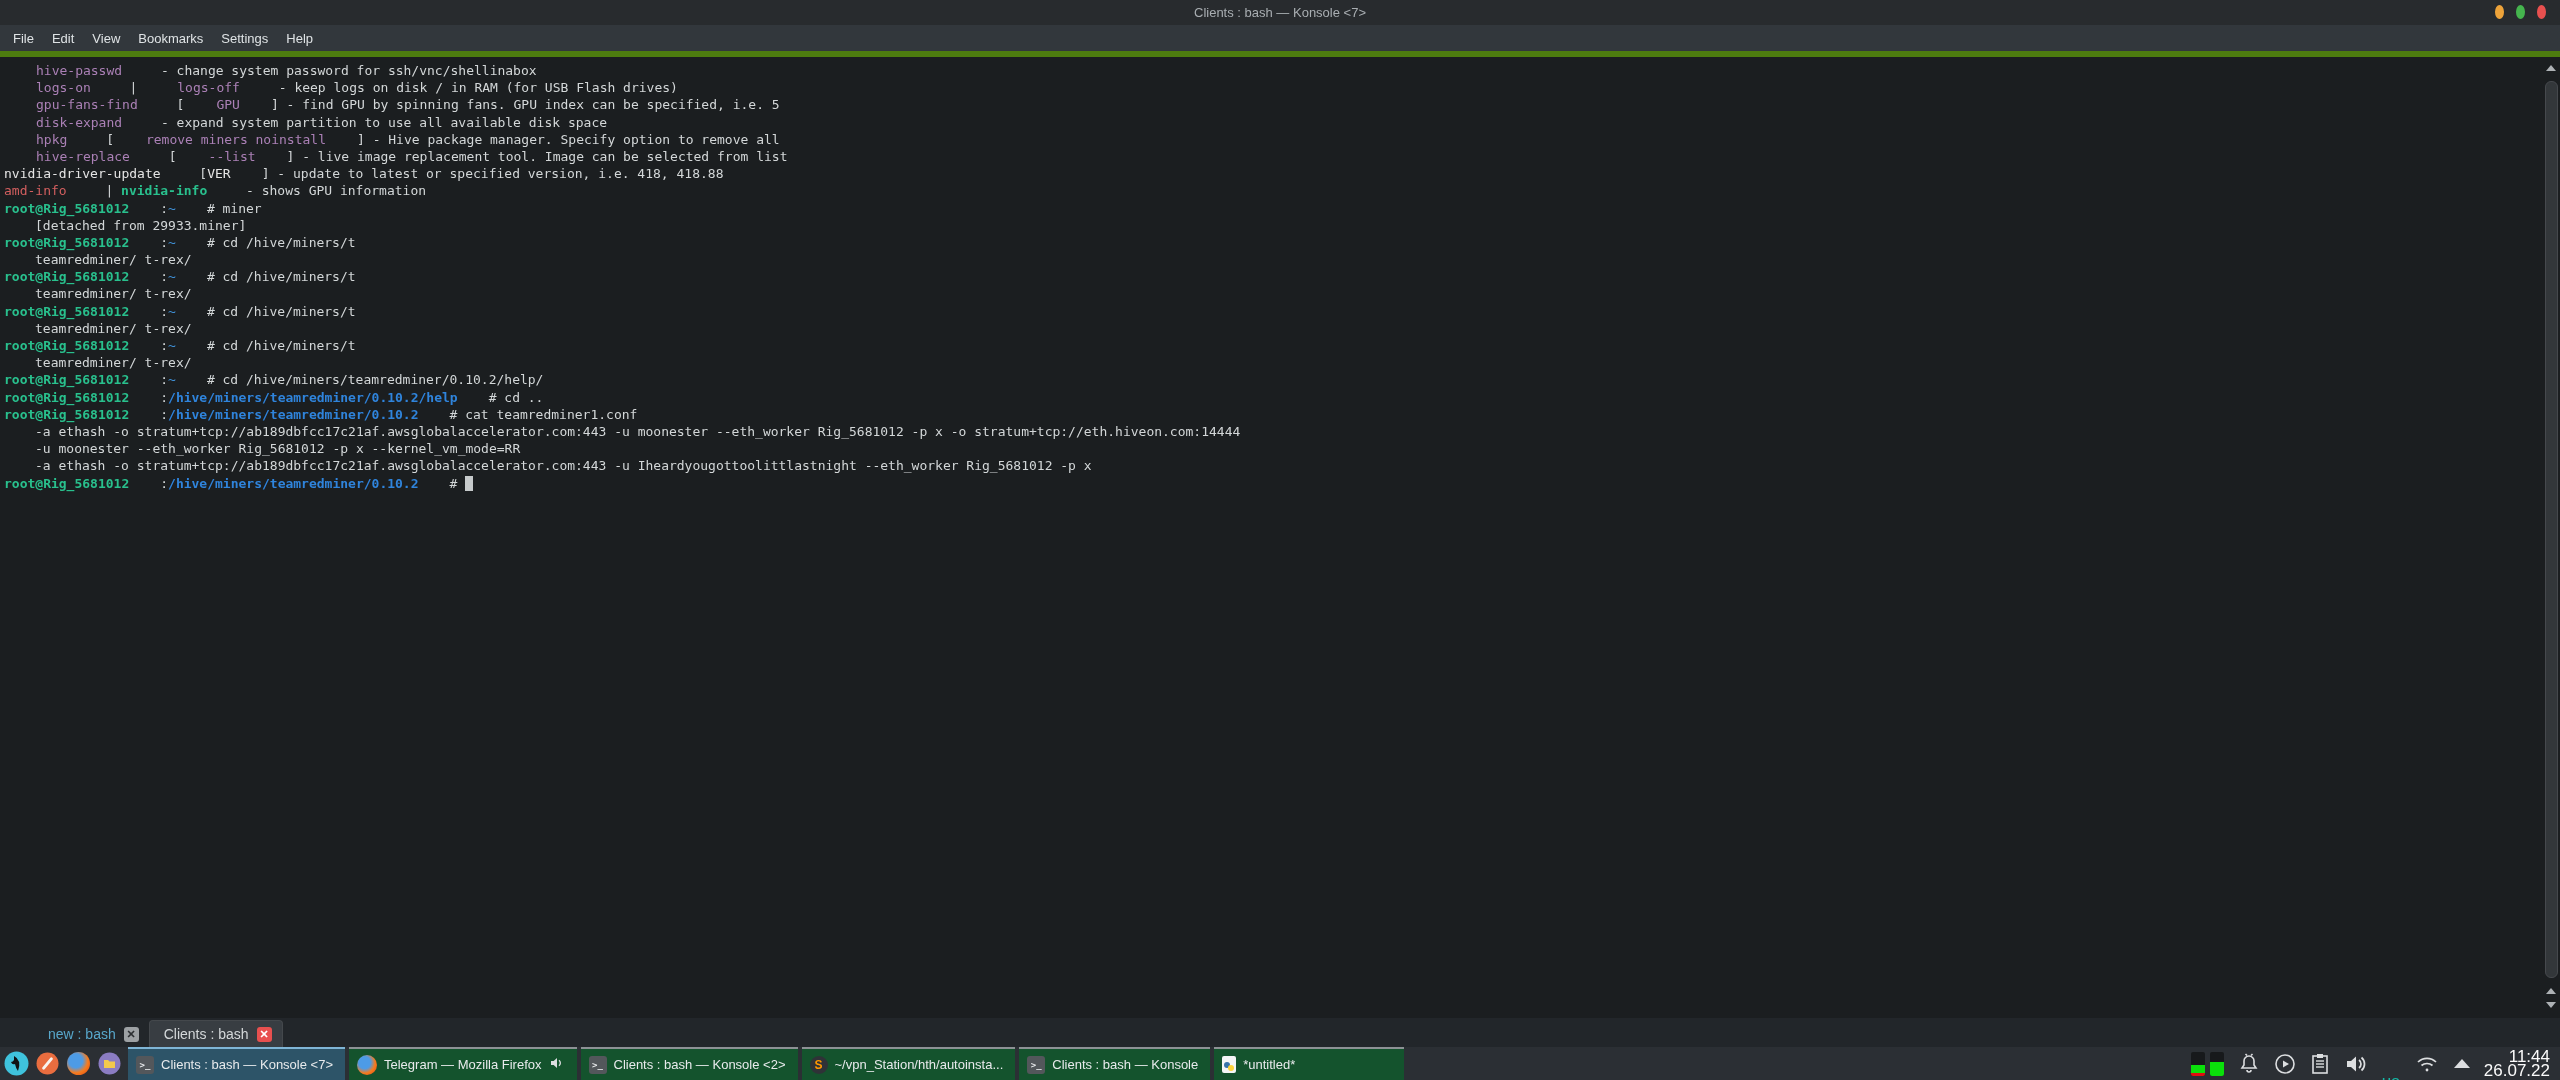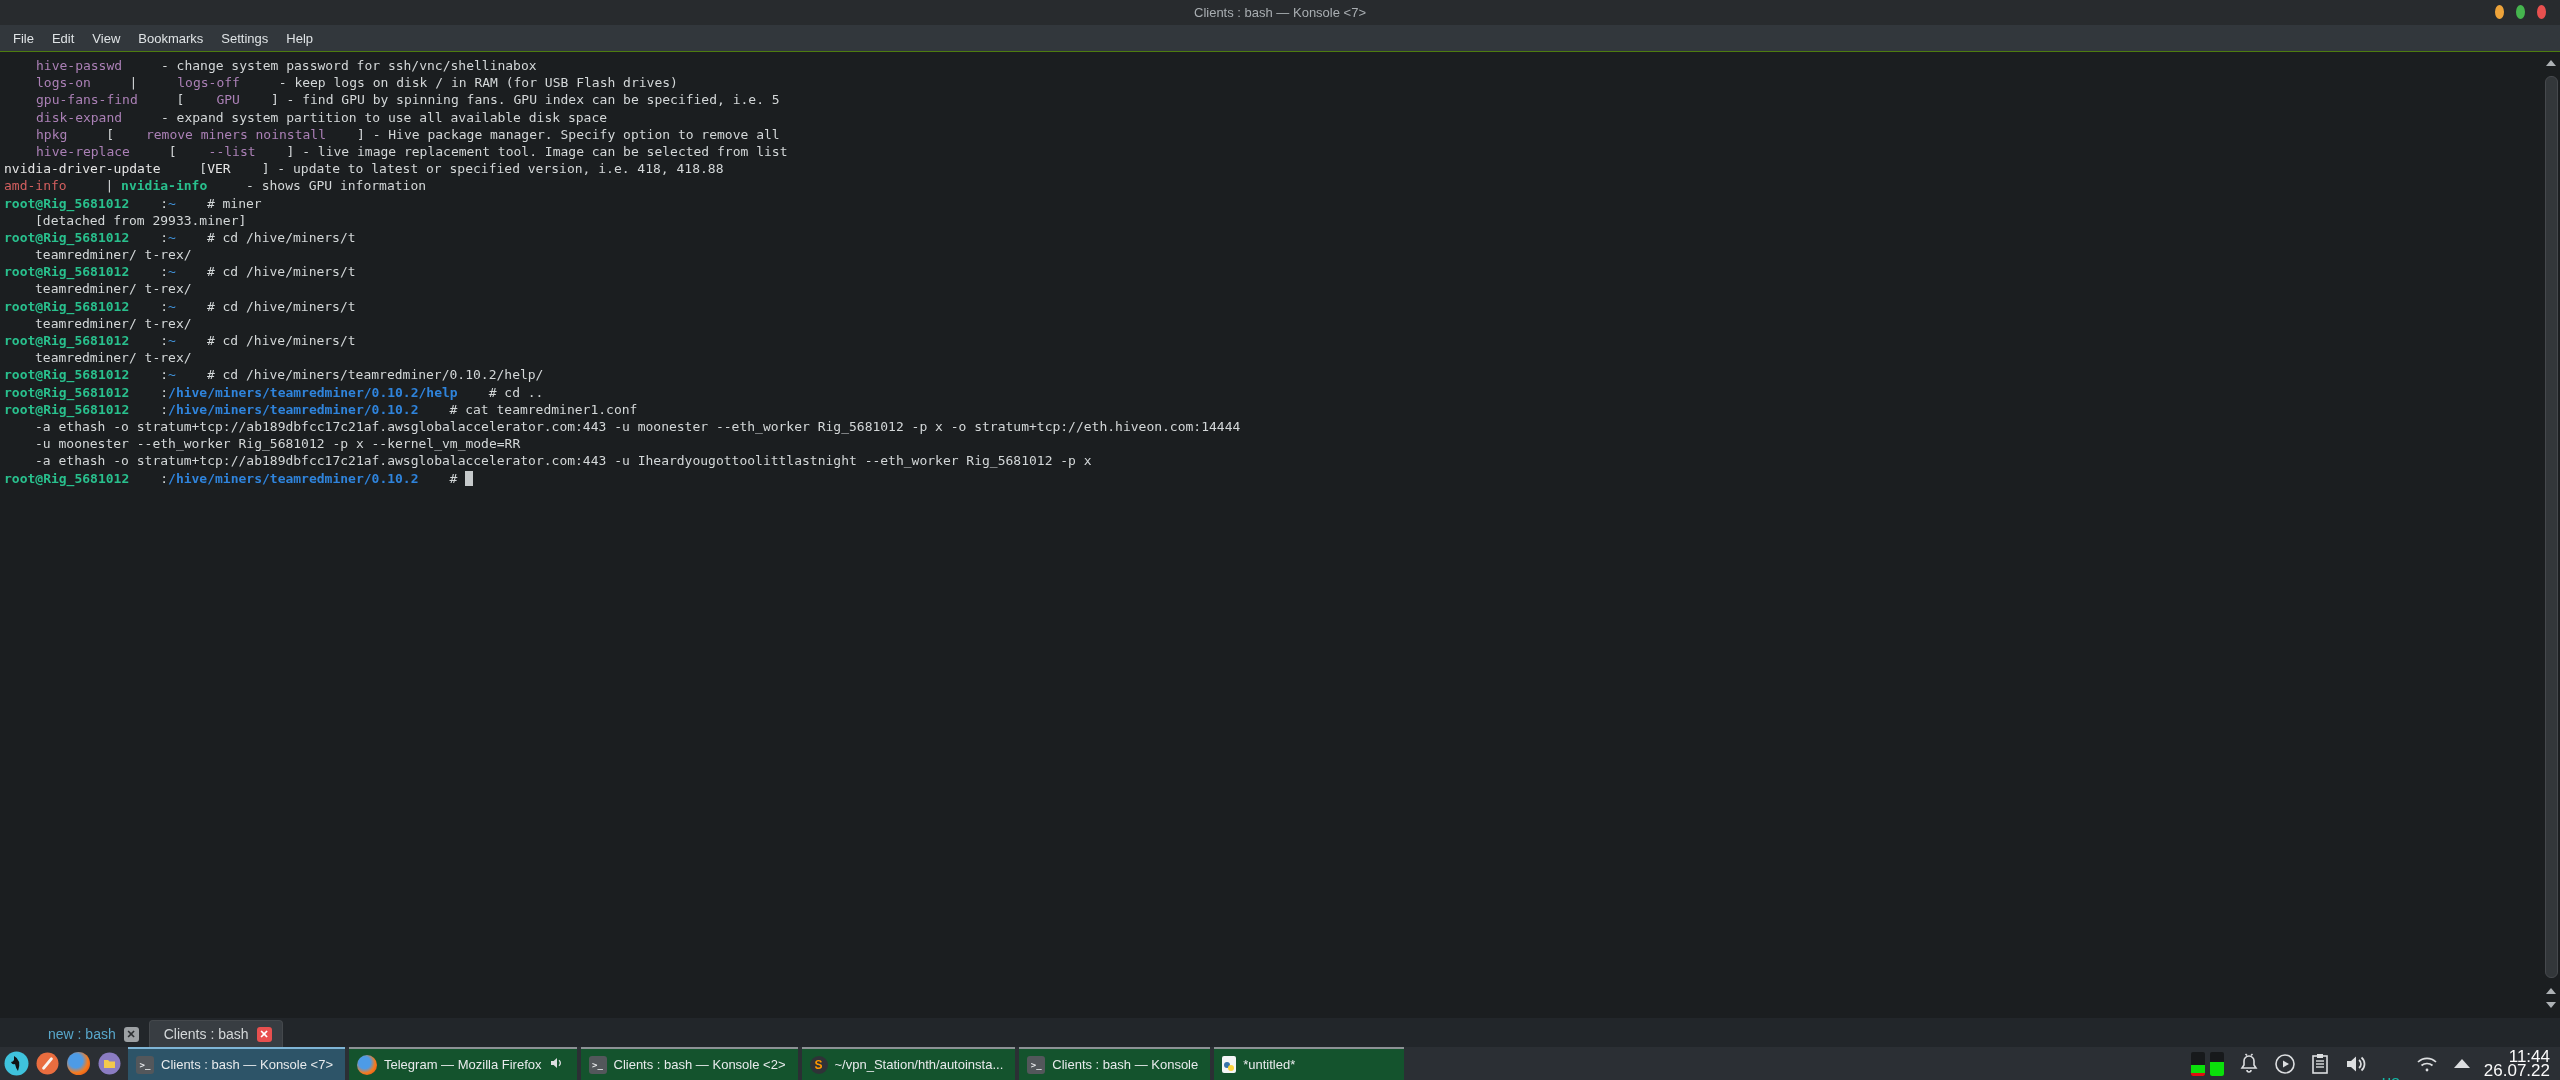--- a/index.html
+++ b/index.html
@@ -8,21 +8,21 @@
   
   .window{position:absolute;left:0;top:0;width:2560px;height:1047px;display:flex;flex-direction:column;}
   .titlebar{height:25px;background:#282b2e;display:flex;align-items:center;justify-content:center;position:relative;flex:0 0 auto;}
   .titlebar .title{color:#a9aeb2;font-size:13px;}
   .winbtns{position:absolute;right:14px;top:5px;display:flex;gap:12px;}
   .windot{width:9px;height:14px;border-radius:50%;}
   .dot-min{background:#eda33a;}
   .dot-max{background:#45b54e;}
   .dot-close{background:#e8504f;}
 
-  .menubar{height:26px;background:#32373c;display:flex;align-items:center;padding-left:4px;flex:0 0 auto;border-bottom:1px solid #4d7c0f;}
+  .menubar{height:26px;background:#32373c;display:flex;align-items:center;padding-left:4px;flex:0 0 auto;border-bottom:6px solid #4d7c0f;}
   .menu-item{color:#dfe3e5;font-size:13px;padding:4px 9px;cursor:default;}
 
   
   .termwrap{flex:1 1 auto;position:relative;background:#1b1e20;display:flex;}
   .terminal{flex:1 1 auto;padding:5px 0 0 4px;font-family:"DejaVu Sans Mono",monospace;font-size:13px;line-height:17.2px;white-space:pre;color:#d3d7d8;overflow:hidden;}
   .tline{height:17.2px;}
   .c-def{color:#d3d7d8;padding-left:31px;}
   .c-pur{color:#ab80b6;margin-left:32px;}
   .c-grn{color:#e5e5e5;text-align:right;}
   .c-redb{color:#d35f5f;font-weight:normal;}

